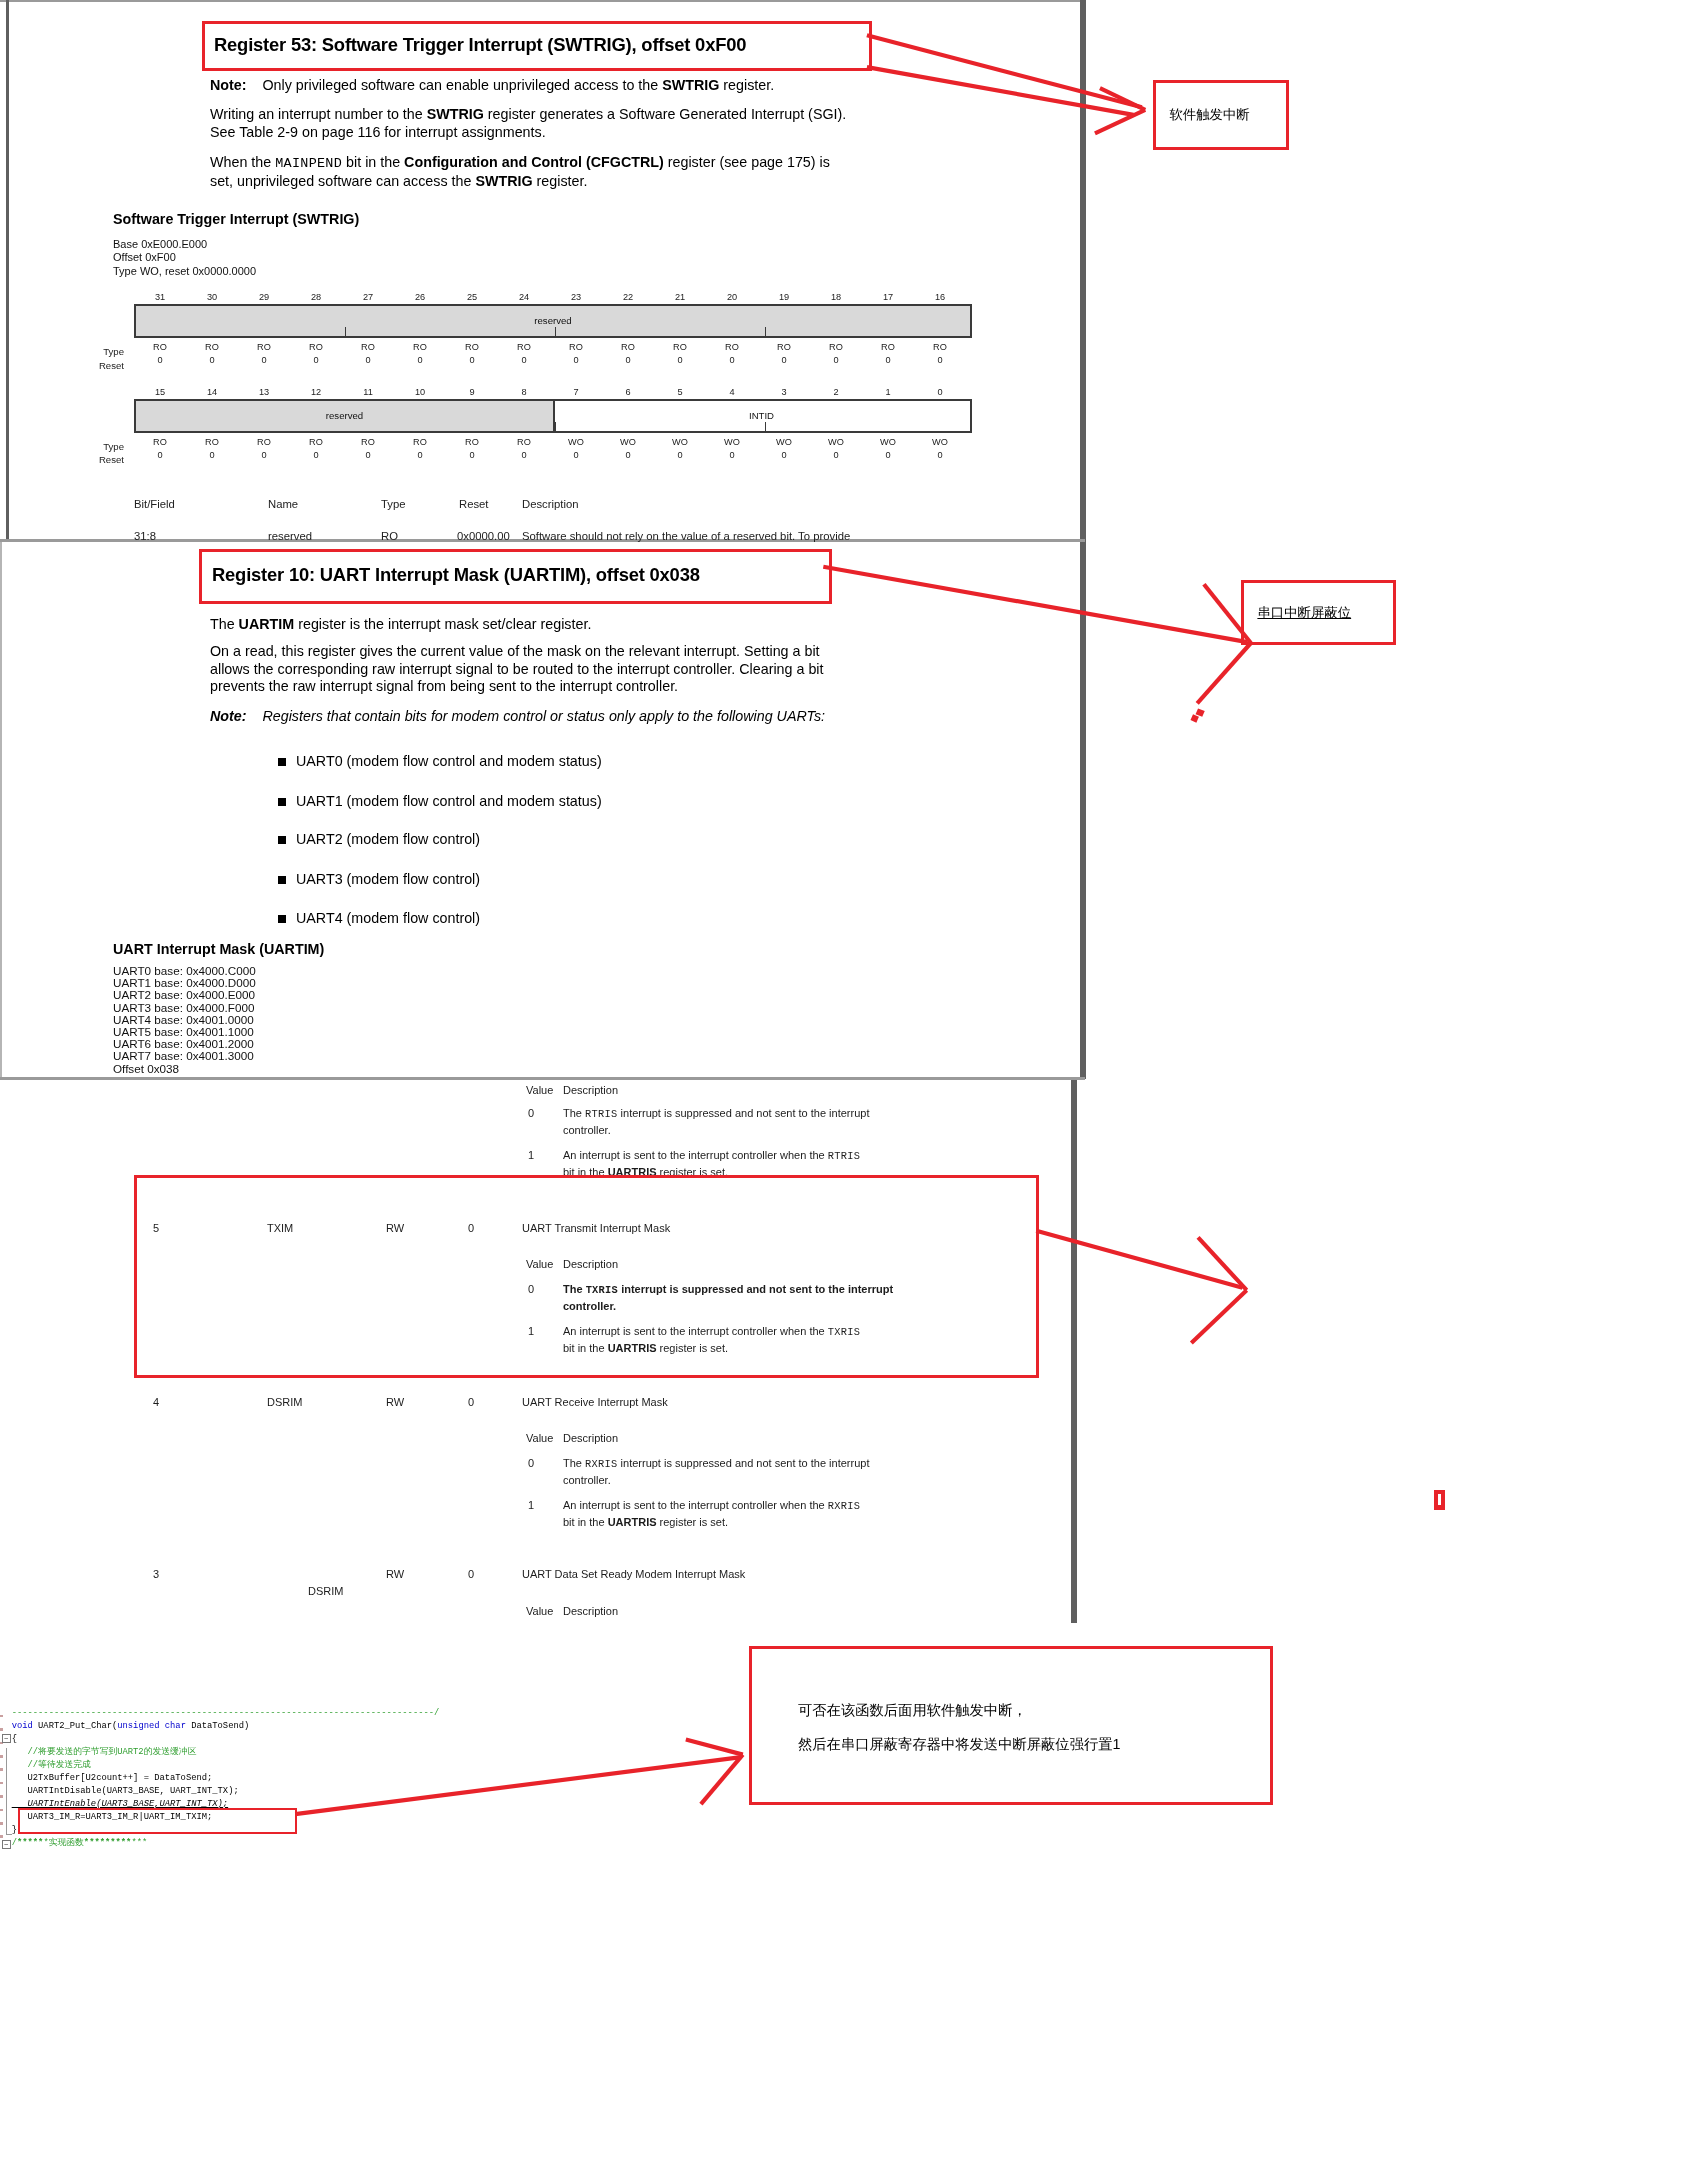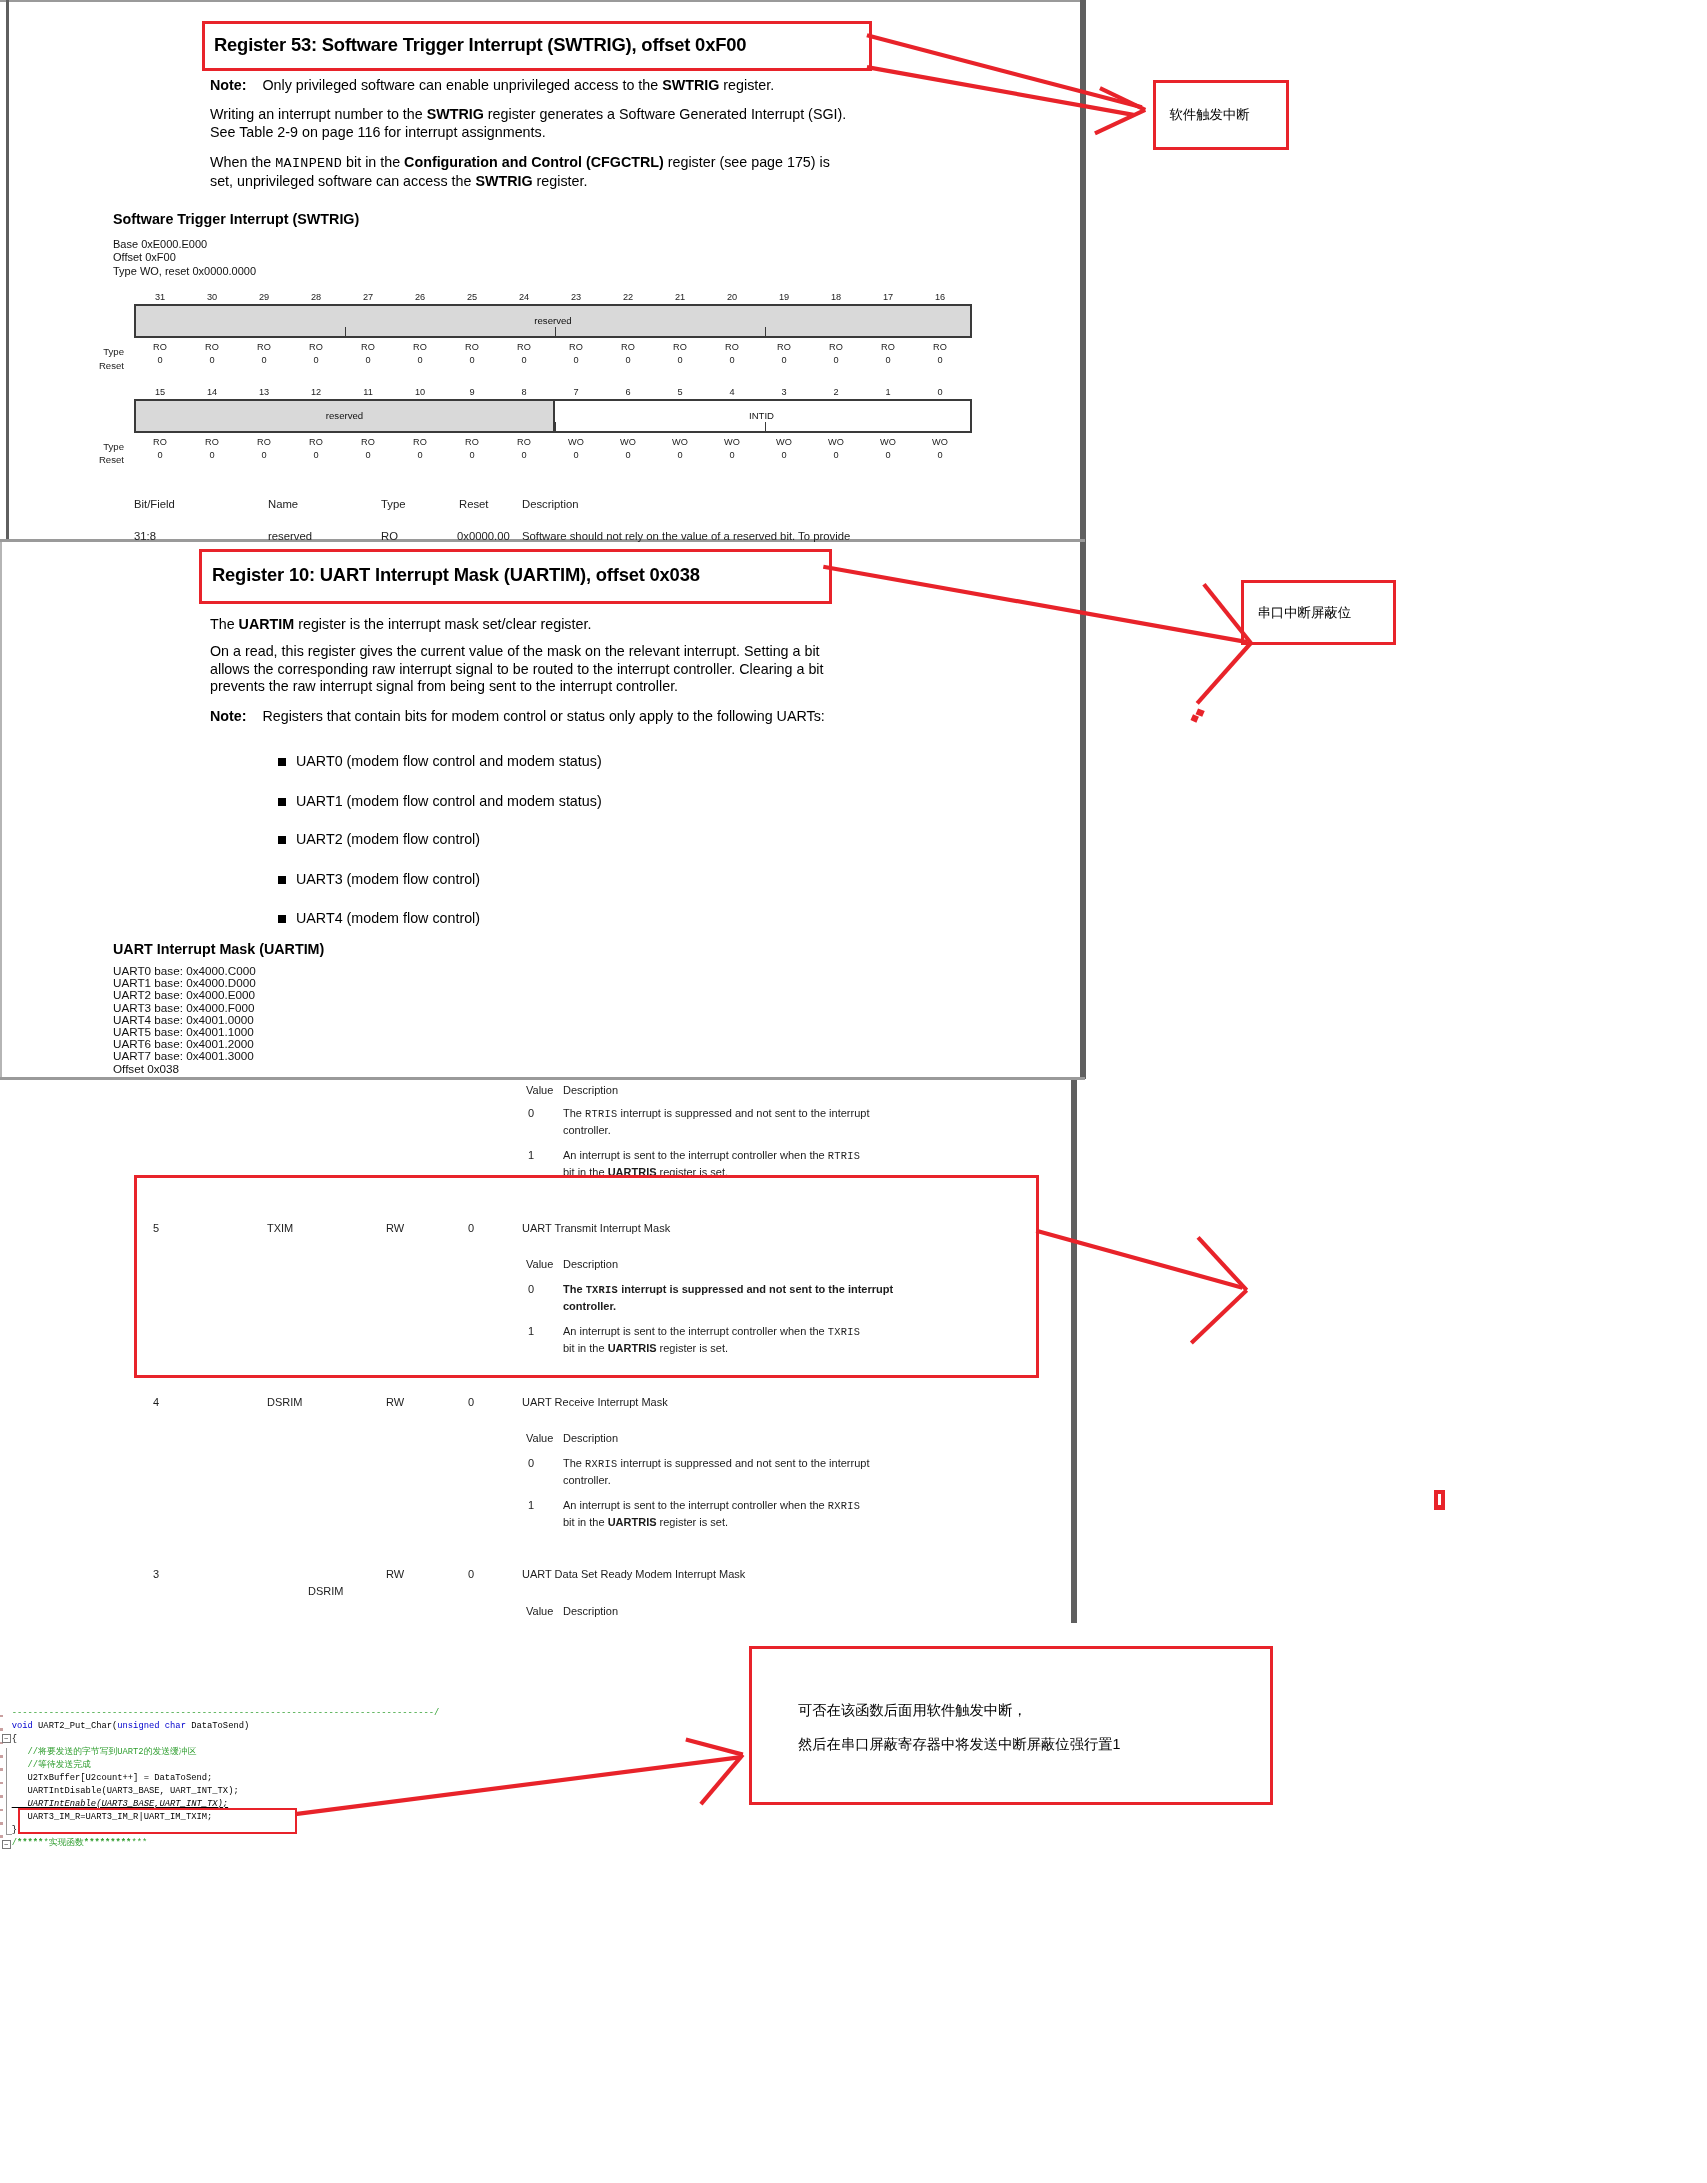--- a/index.html
+++ b/index.html
@@ -113,21 +113,21 @@
       <span class="abs" style="left:522px;white-space:nowrap;">Software should not rely on the value of a reserved bit. To provide</span>
     </div>
   </div>
 
   <div class="abs" style="left:0;top:542px;width:1085px;height:537px;overflow:hidden;">
     <div class="abs redbox" style="left:199px;top:6.7px;width:620px;height:49px;"></div>
     <div class="abs doc-title" style="left:212px;top:22px;">Register 10: UART Interrupt Mask (UARTIM), offset 0x038</div>
 
     <div class="abs body-txt rich" style="left:210px;top:74px;width:805px;">The <b>UARTIM</b> register is the interrupt mask set/clear register.</div>
     <div class="abs body-txt rich" style="left:210px;top:101px;width:830px;">On a read, this register gives the current value of the mask on the relevant interrupt. Setting a bit<br>allows the corresponding raw interrupt signal to be routed to the interrupt controller. Clearing a bit<br>prevents the raw interrupt signal from being sent to the interrupt controller.</div>
-    <div class="abs body-txt rich" style="left:210px;top:166px;width:830px;"><b>Note:</b>    Registers that contain bits for modem control or status only apply to the following UARTs:</div>
+    <div class="abs body-txt rich" style="left:210px;top:166px;width:830px;font-style:italic;"><b>Note:</b>    Registers that contain bits for modem control or status only apply to the following UARTs:</div>
 
     <div class="abs bullet-sq" style="left:278px;top:216px;"></div>
     <div class="abs body-txt" style="left:296px;top:211px;">UART0 (modem flow control and modem status)</div>
     <div class="abs bullet-sq" style="left:278px;top:256px;"></div>
     <div class="abs body-txt" style="left:296px;top:251px;">UART1 (modem flow control and modem status)</div>
     <div class="abs bullet-sq" style="left:278px;top:294px;"></div>
     <div class="abs body-txt" style="left:296px;top:289px;">UART2 (modem flow control)</div>
     <div class="abs bullet-sq" style="left:278px;top:334px;"></div>
     <div class="abs body-txt" style="left:296px;top:329px;">UART3 (modem flow control)</div>
     <div class="abs bullet-sq" style="left:278px;top:373px;"></div>
@@ -182,21 +182,21 @@
 
   <div class="abs redbox" style="left:134px;top:1175px;width:892px;height:197px;"></div>
 
   <div class="abs" style="left:1434px;top:1490px;width:11px;height:20px;background:#e8232a;">
     <div class="abs" style="left:4.2px;top:4.2px;width:2.5px;height:11px;background:#fff;"></div>
   </div>
 
   <div class="abs redbox annot" style="left:1153px;top:80px;width:117px;height:64px;padding-left:13.4px;">
     <span>软件触发中断</span>
   </div>
-  <div class="abs redbox annot" style="left:1241px;top:580px;width:136px;height:59px;padding-left:13.4px;">
+  <div class="abs redbox annot" style="left:1241px;top:580px;width:136px;height:59px;padding-left:13.4px;text-decoration:underline;">
     <span>串口中断屏蔽位</span>
   </div>
   <div class="abs redbox" style="left:749px;top:1646px;width:511px;height:153px;">
     <div class="abs" style="left:46px;top:52px;font-size:14.3px;">可否在该函数后面用软件触发中断，</div>
     <div class="abs" style="left:46px;top:86px;font-size:14.3px;">然后在串口屏蔽寄存器中将发送中断屏蔽位强行置1</div>
   </div>
 
   <div class="abs" style="left:0;top:1712px;width:2.5px;height:126px;background:repeating-linear-gradient(0deg,#c9a0a0 0,#c9a0a0 2.5px,transparent 2.5px,transparent 13.4px);"></div>
   <div class="abs" style="left:5.9px;top:1748px;width:5px;height:86px;border-left:0.8px solid #999;border-bottom:0.8px solid #999;"></div>
   <div class="fold" style="left:1.7px;top:1734px;">−</div>

